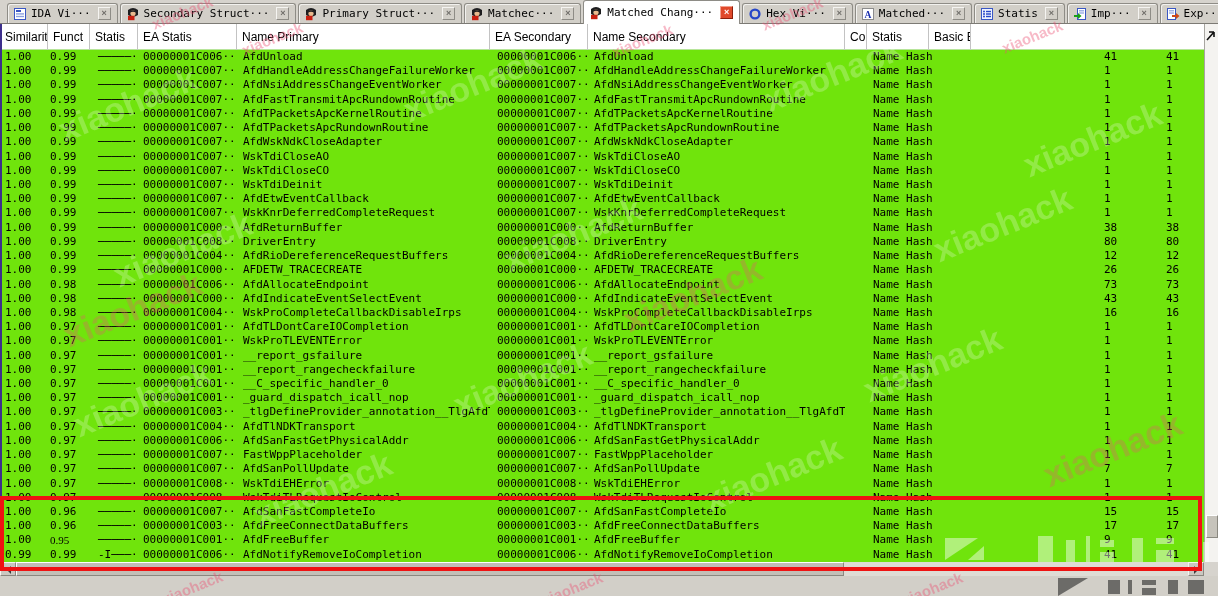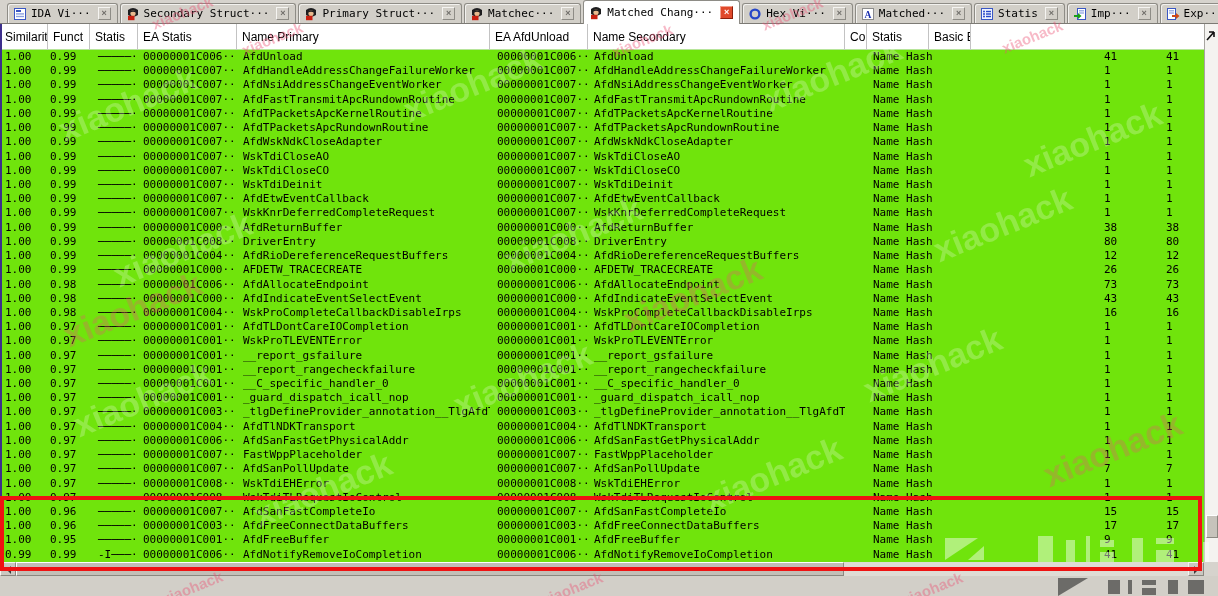--- a/index.html
+++ b/index.html
@@ -163,21 +163,21 @@
         <span class="closebtn">×</span>
       </div>
     </div>
 
   <div class="hdr">
       <div class="hcell" style="width: 48px;">Similarit</div>
       <div class="hcell" style="width: 42px;">Funct</div>
       <div class="hcell" style="width: 48px;">Statis</div>
       <div class="hcell" style="width: 99px;">EA Statis</div>
       <div class="hcell" style="width: 253px;">Name Primary</div>
-      <div class="hcell" style="width: 98px;">EA AfdUnload</div>
+      <div class="hcell" style="width: 98px;">EA Secondary</div>
       <div class="hcell" style="width: 257px;">Name Secondary</div>
       <div class="hcell" style="width: 22px;">Co</div>
       <div class="hcell" style="width: 62px;">Statis</div>
       <div class="hcell" style="width: 42px;">Basic Bl</div>
     </div>
 
   <div class="body">
       <div class="row">
         <div class="cell" style="width: 48px; padding-left: 5px;">1.00</div>
         <div class="cell" style="width: 42px; padding-left: 2px;">0.99</div>
@@ -615,21 +615,21 @@
         <div class="cell" style="width: 253px; padding-left: 6px;">AfdFreeConnectDataBuffers</div>
         <div class="cell" style="width: 98px; padding-left: 7px;">00000001C003···</div>
         <div class="cell" style="width: 257px; padding-left: 6px;">AfdFreeConnectDataBuffers</div>
         <div class="cell" style="width: 22px; padding-left: 0px;"></div>
         <div class="cell" style="width: 233px; padding-left: 6px;">Name Hash</div>
         <div class="cell" style="width: 62px; padding-left: 4px;">17</div>
         <div class="cell" style="width: 42px; padding-left: 4px;">17</div>
       </div>
       <div class="row">
         <div class="cell" style="width: 48px; padding-left: 5px;">1.00</div>
-        <div class="cell" style="width: 42px; padding-left: 2px;">0.95</div>
+        <div class="cell" style="width: 42px; padding-left: 2px; font-family: Liberation Serif, serif;">0.95</div>
         <div class="cell" style="width: 48px; padding-left: 8px;">─────···</div>
         <div class="cell" style="width: 99px; padding-left: 5px;">00000001C001···</div>
         <div class="cell" style="width: 253px; padding-left: 6px;">AfdFreeBuffer</div>
         <div class="cell" style="width: 98px; padding-left: 7px;">00000001C001···</div>
         <div class="cell" style="width: 257px; padding-left: 6px;">AfdFreeBuffer</div>
         <div class="cell" style="width: 22px; padding-left: 0px;"></div>
         <div class="cell" style="width: 233px; padding-left: 6px;">Name Hash</div>
         <div class="cell" style="width: 62px; padding-left: 4px;">9</div>
         <div class="cell" style="width: 42px; padding-left: 4px;">9</div>
       </div>

